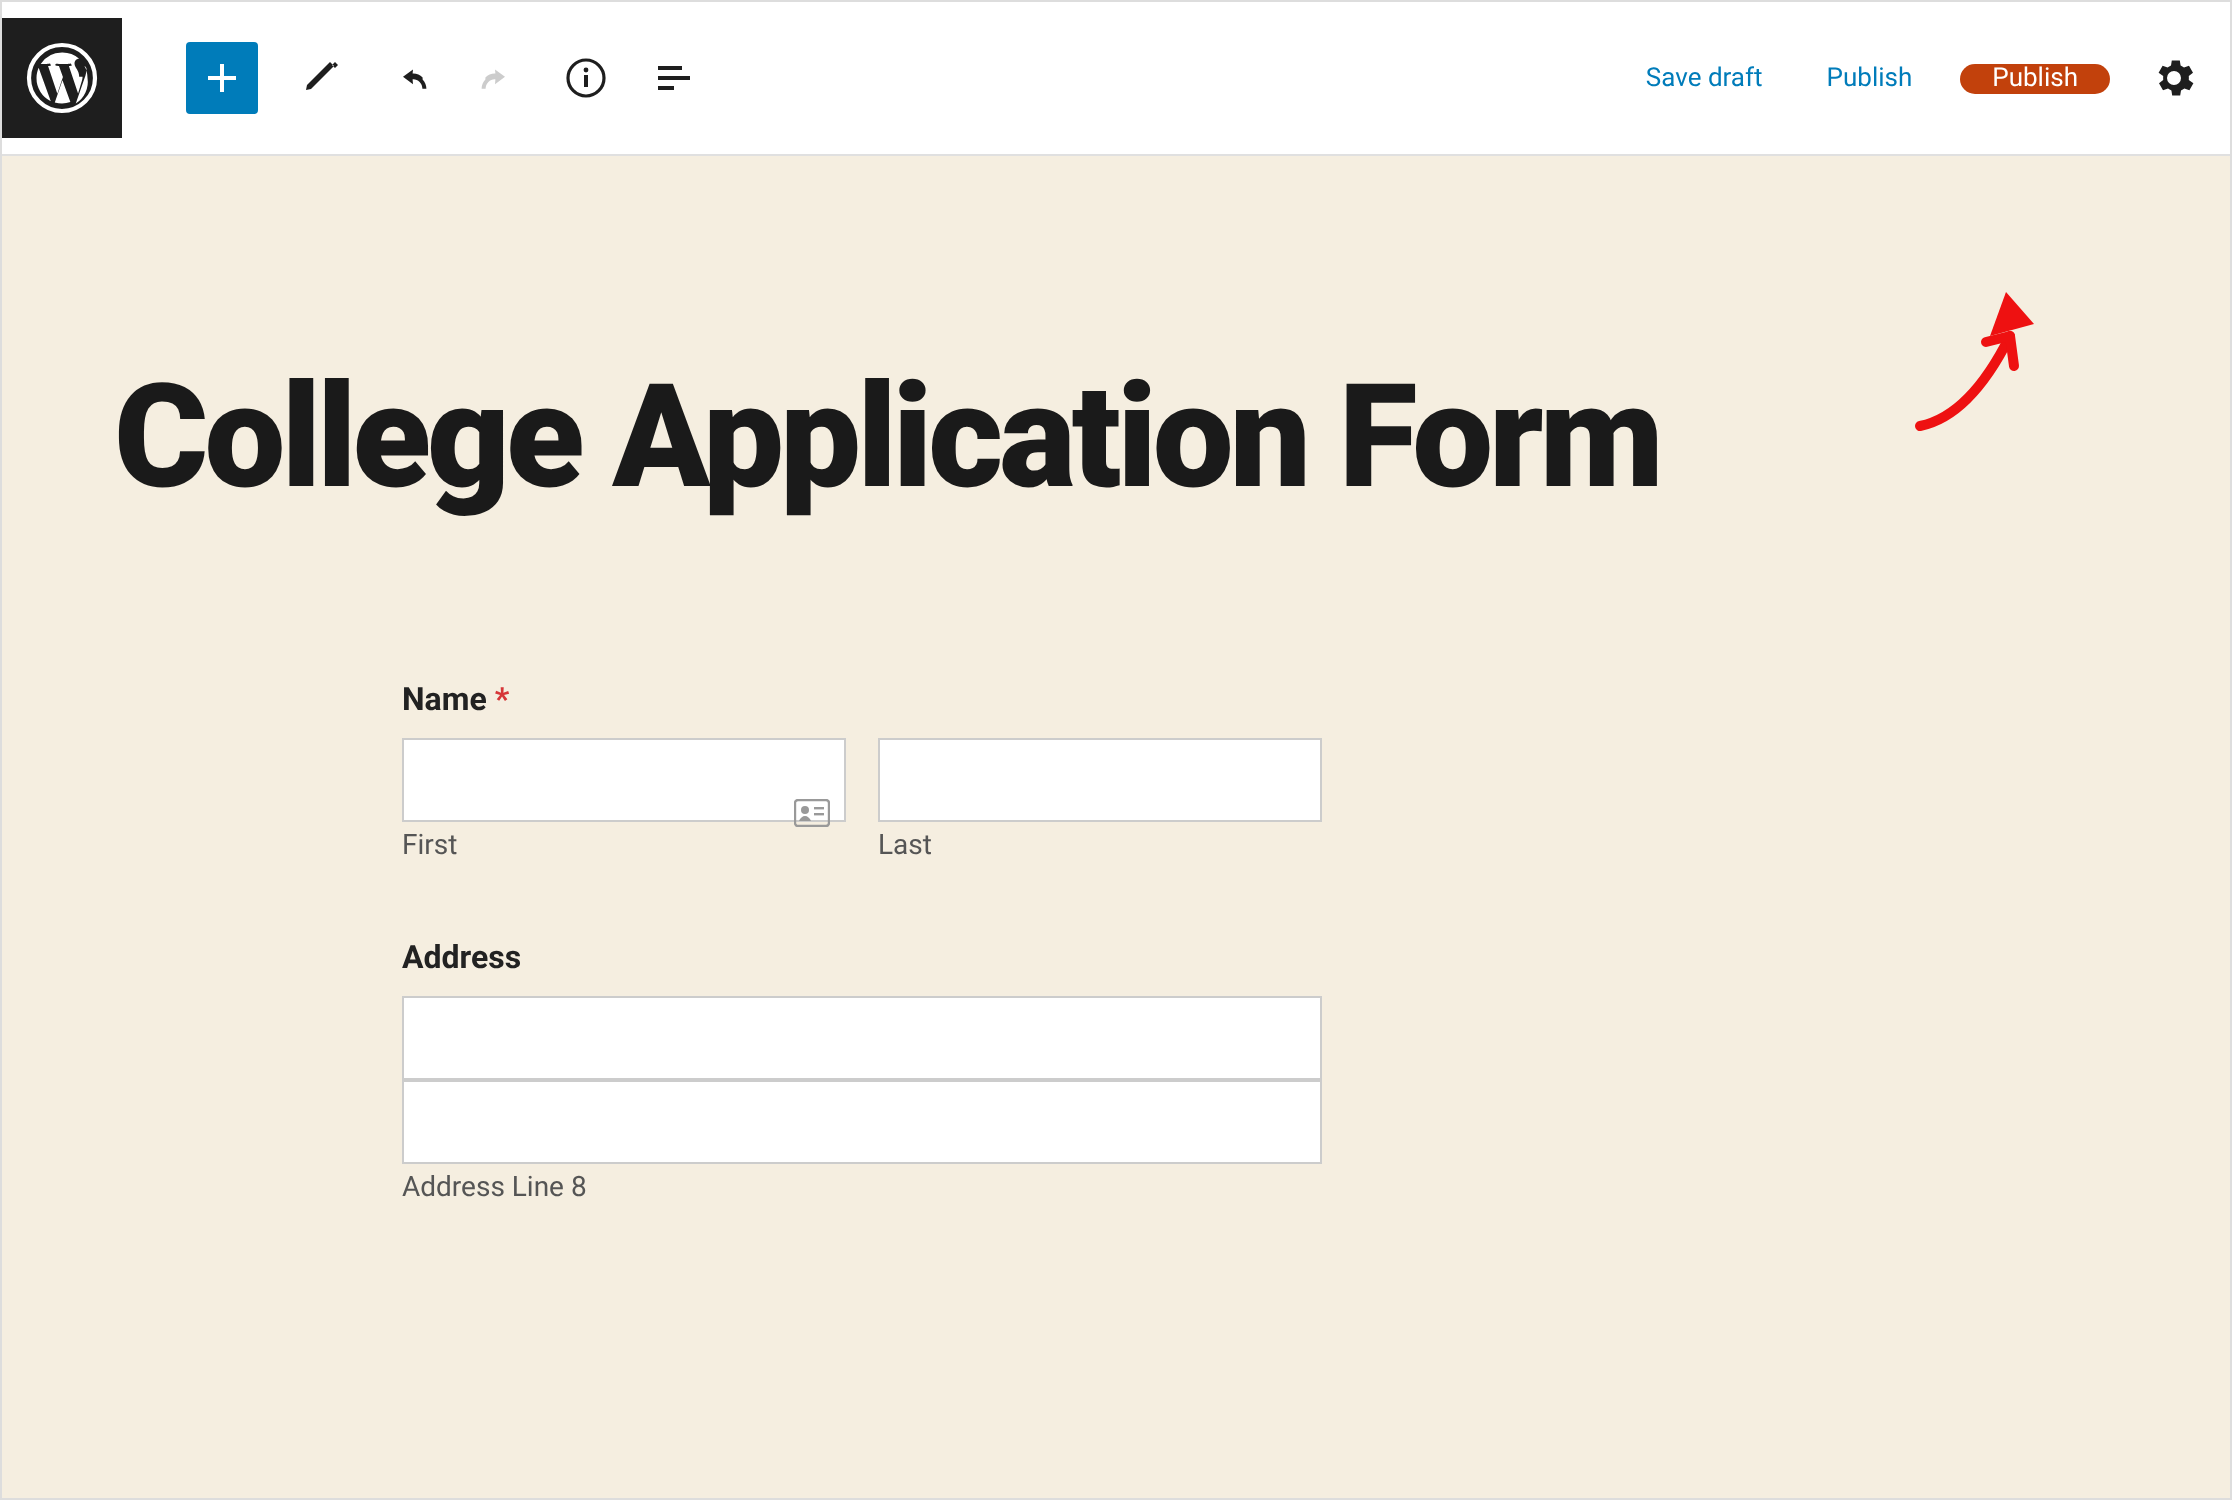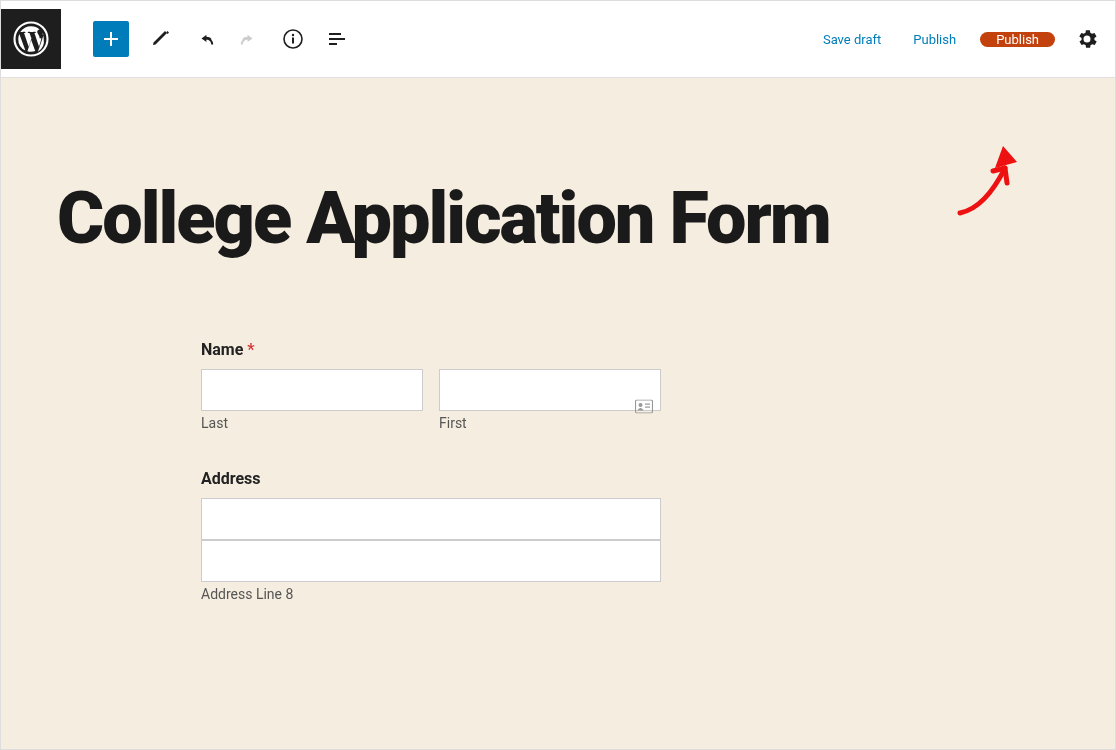--- a/index.html
+++ b/index.html
@@ -214,35 +214,35 @@
   <h1 class="page-title">College Application Form</h1>
 
   <div class="form-container">
     <div class="field-block">
       <label class="field-label">
         <span>Name</span> <span class="req">*</span>
       </label>
       <div class="field-row">
         <div class="field-col">
           <input type="text" class="text-input" style="">
-          <div class="sublabel">Last</div>
-        </div>
-        <div class="field-col">
-          <input type="text" class="text-input" style="">
           <span class="contact-icon">
             <svg width="18" height="14" viewBox="0 0 18 14">
                 <rect x="0.5" y="0.5" width="17" height="13" rx="1.5" fill="none" stroke="#999" stroke-width="1.2"></rect>
                 <circle cx="5.5" cy="5.5" r="2" fill="#999"></circle>
                 <path d="M2.5 11c.5-1.5 1.8-2.5 3-2.5s2.5 1 3 2.5" fill="#999"></path>
                 <rect x="10" y="4" width="5" height="1.2" fill="#999"></rect>
                 <rect x="10" y="7" width="5" height="1.2" fill="#999"></rect>
               </svg>
           </span>
           <div class="sublabel">First</div>
         </div>
+        <div class="field-col">
+          <input type="text" class="text-input" style="">
+          <div class="sublabel">Last</div>
+        </div>
       </div>
     </div>
 
 
     <div class="field-block">
       <label class="field-label">Address</label>
       <input type="text" class="text-input" style="">
       <input type="text" class="text-input" style="">
       <div class="sublabel">Address Line 8</div>
     </div>

